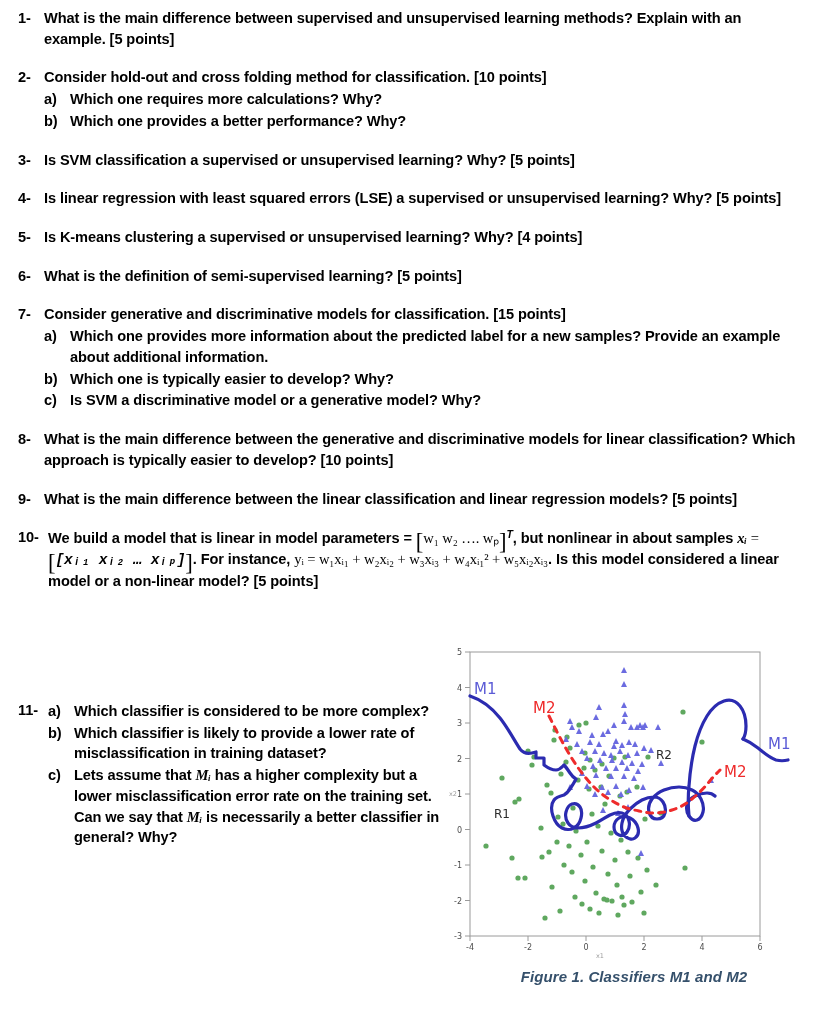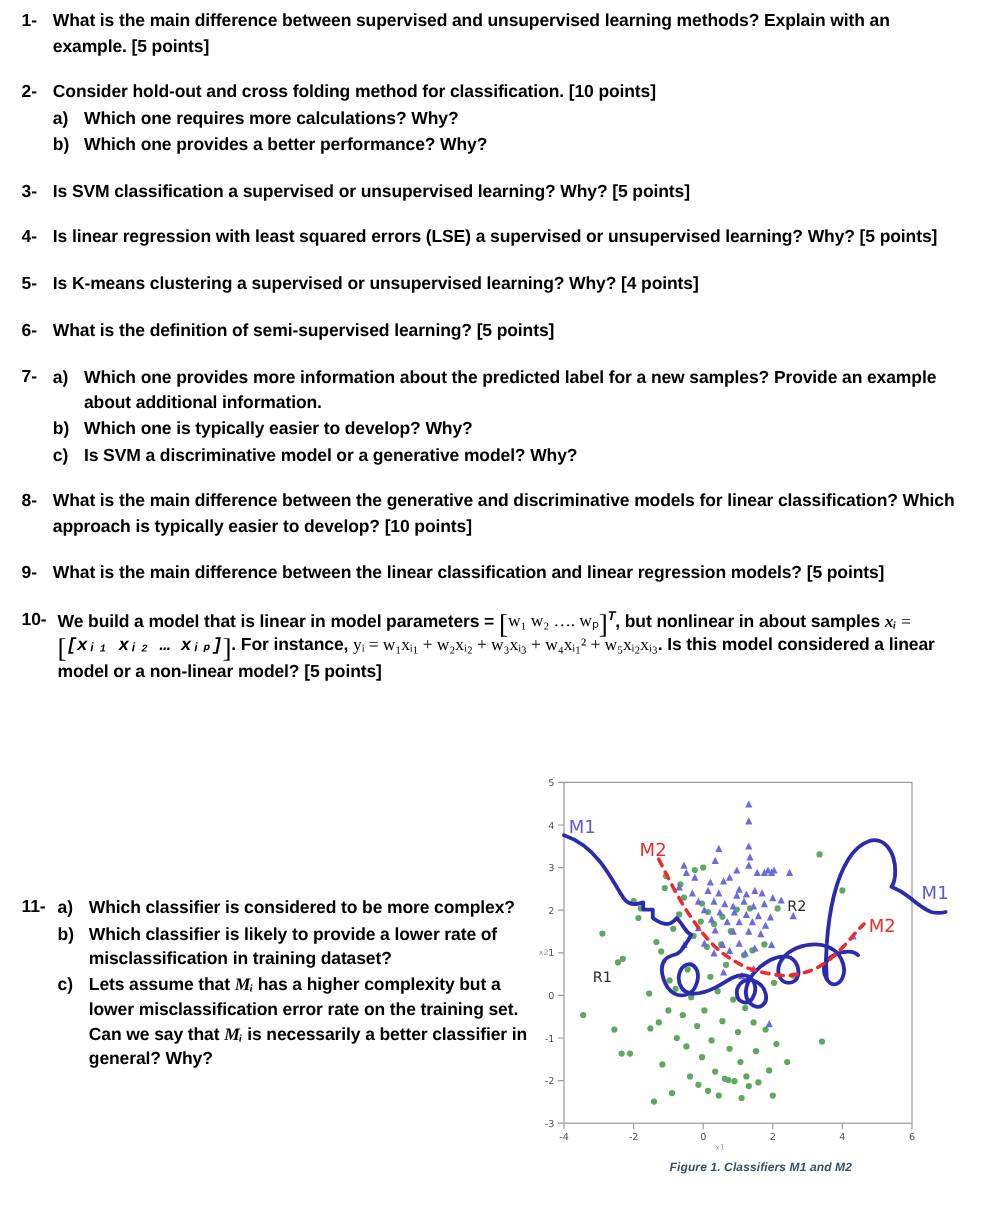--- a/index.html
+++ b/index.html
@@ -116,21 +116,21 @@
   }
 
   .fig-caption {
     position: absolute;
     left: 0;
     top: 322px;
     width: 372px;
     text-align: center;
     font-family: "Liberation Sans", sans-serif;
     font-style: italic;
-    font-size: 10px;
+    font-size: 15px;
     font-weight: 600;
     color: #35506b;
     letter-spacing: 0.1px;
   }
 
   svg { display: block; }
   .tick-lbl {
     font-family: "DejaVu Sans", sans-serif;
     font-size: 8px;
     fill: #4d4d4d;
@@ -211,20 +211,21 @@
     <div class="q">
       <span class="q-num">6-</span>
       <div class="q-body">
         <span class="q-text">What is the definition of semi-supervised learning? [5 points]</span>
       </div>
     </div>
 
     <div class="q">
       <span class="q-num">7-</span>
       <div class="q-body">
+        <span class="q-text">Consider generative and discriminative models for classification. [15 points]</span>
         <ul class="sublist">
           <li class="sub">
             <span class="sub-label">a)</span>
             <span class="sub-text">Which one provides more information about the predicted label for a new samples? Provide an example about additional information.</span>
           </li>
           <li class="sub">
             <span class="sub-label">b)</span>
             <span class="sub-text">Which one is typically easier to develop? Why?</span>
           </li>
           <li class="sub">
@@ -257,21 +258,21 @@
         <span class="mib">xᵢ</span>
         <span class="eq">=</span>
         <span class="nowrap"><span class="brk">[</span><span class="mi">[xᵢ₁  xᵢ₂ … xᵢₚ]</span><span class="brk">]</span></span><span>. For instance,</span>
         <span class="eq">yᵢ = w₁xᵢ₁ + w₂xᵢ₂ + w₃xᵢ₃ + w₄xᵢ₁² + w₅xᵢ₂xᵢ₃</span><span>. Is this model considered a linear model or a non-linear model? [5 points]</span>
       </div>
     </div>
 
   </div>
 
   <div class="q11">
-    <div class="q" style="margin-bottom:0;margin-top:46px;">
+    <div class="q" style="margin-bottom:0;">
       <span class="q-num wide">11-</span>
       <div class="q-body">
         <ul class="sublist">
           <li class="sub">
             <span class="sub-label">a)</span>
             <span class="sub-text">Which classifier is considered to be more complex?</span>
           </li>
           <li class="sub">
             <span class="sub-label">b)</span>
             <span class="sub-text">Which classifier is likely to provide a lower rate of misclassification in training dataset?</span>

